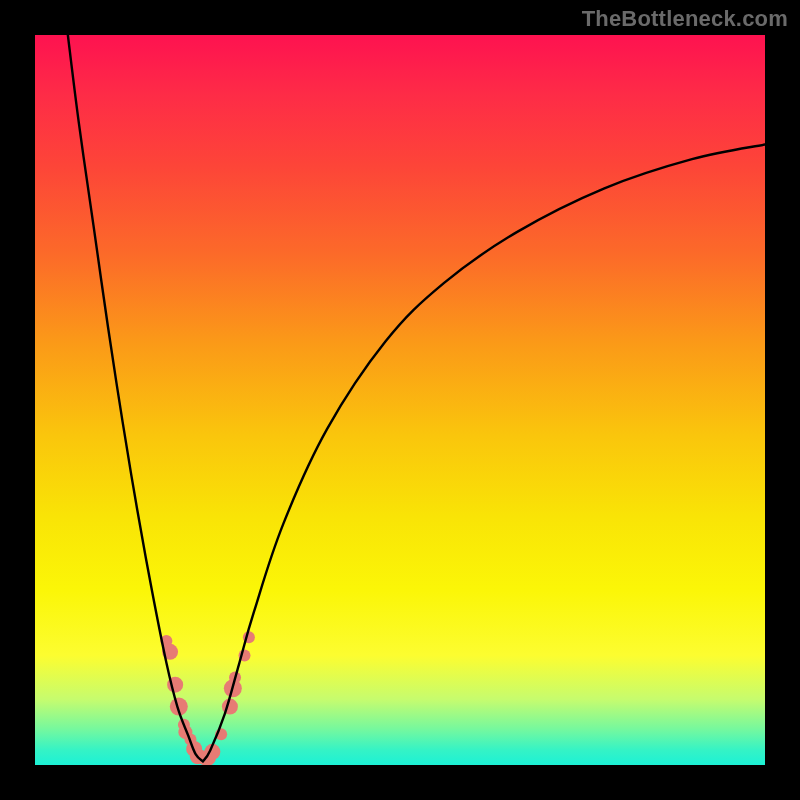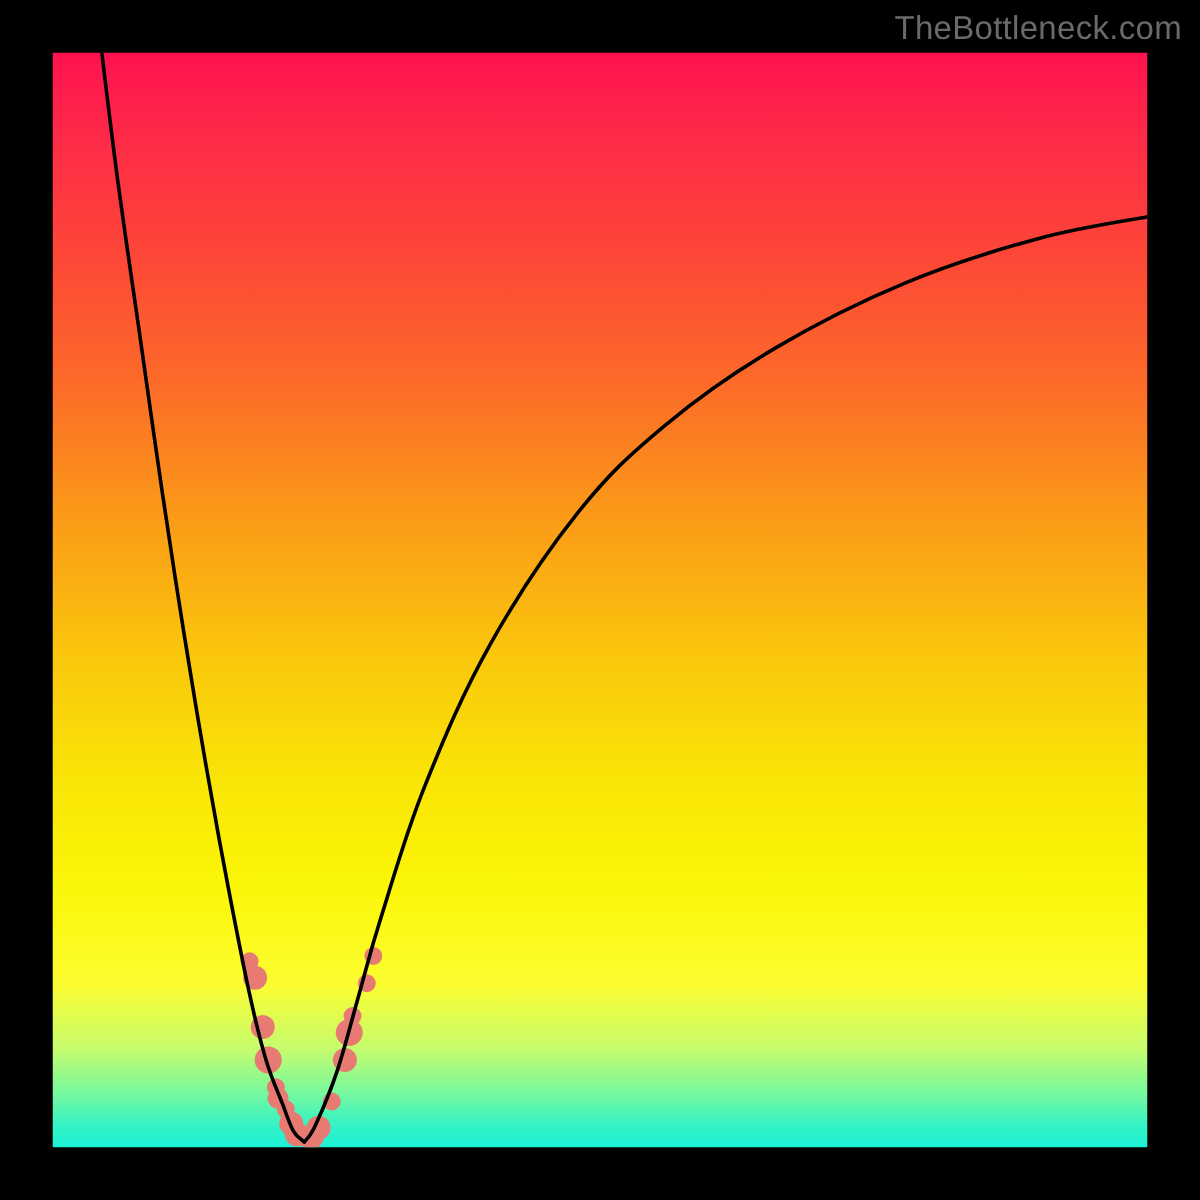--- a/index.html
+++ b/index.html
@@ -56,21 +56,21 @@
     top: 0;
     width: 730px;
     height: 730px;
   }
   .watermark {
     position: absolute;
     top: 6px;
     right: 12px;
     color: #6a6a6a;
     font-size: 22px;
-    font-weight: 400;
+    font-weight: 700;
     letter-spacing: 0.2px;
   }
 </style>
 </head>
 <body>
 
 <div class="frame">
   <div class="plot">
     <div class="gradient"></div>
     <svg class="curves" viewBox="0 0 730 730" preserveAspectRatio="none">

